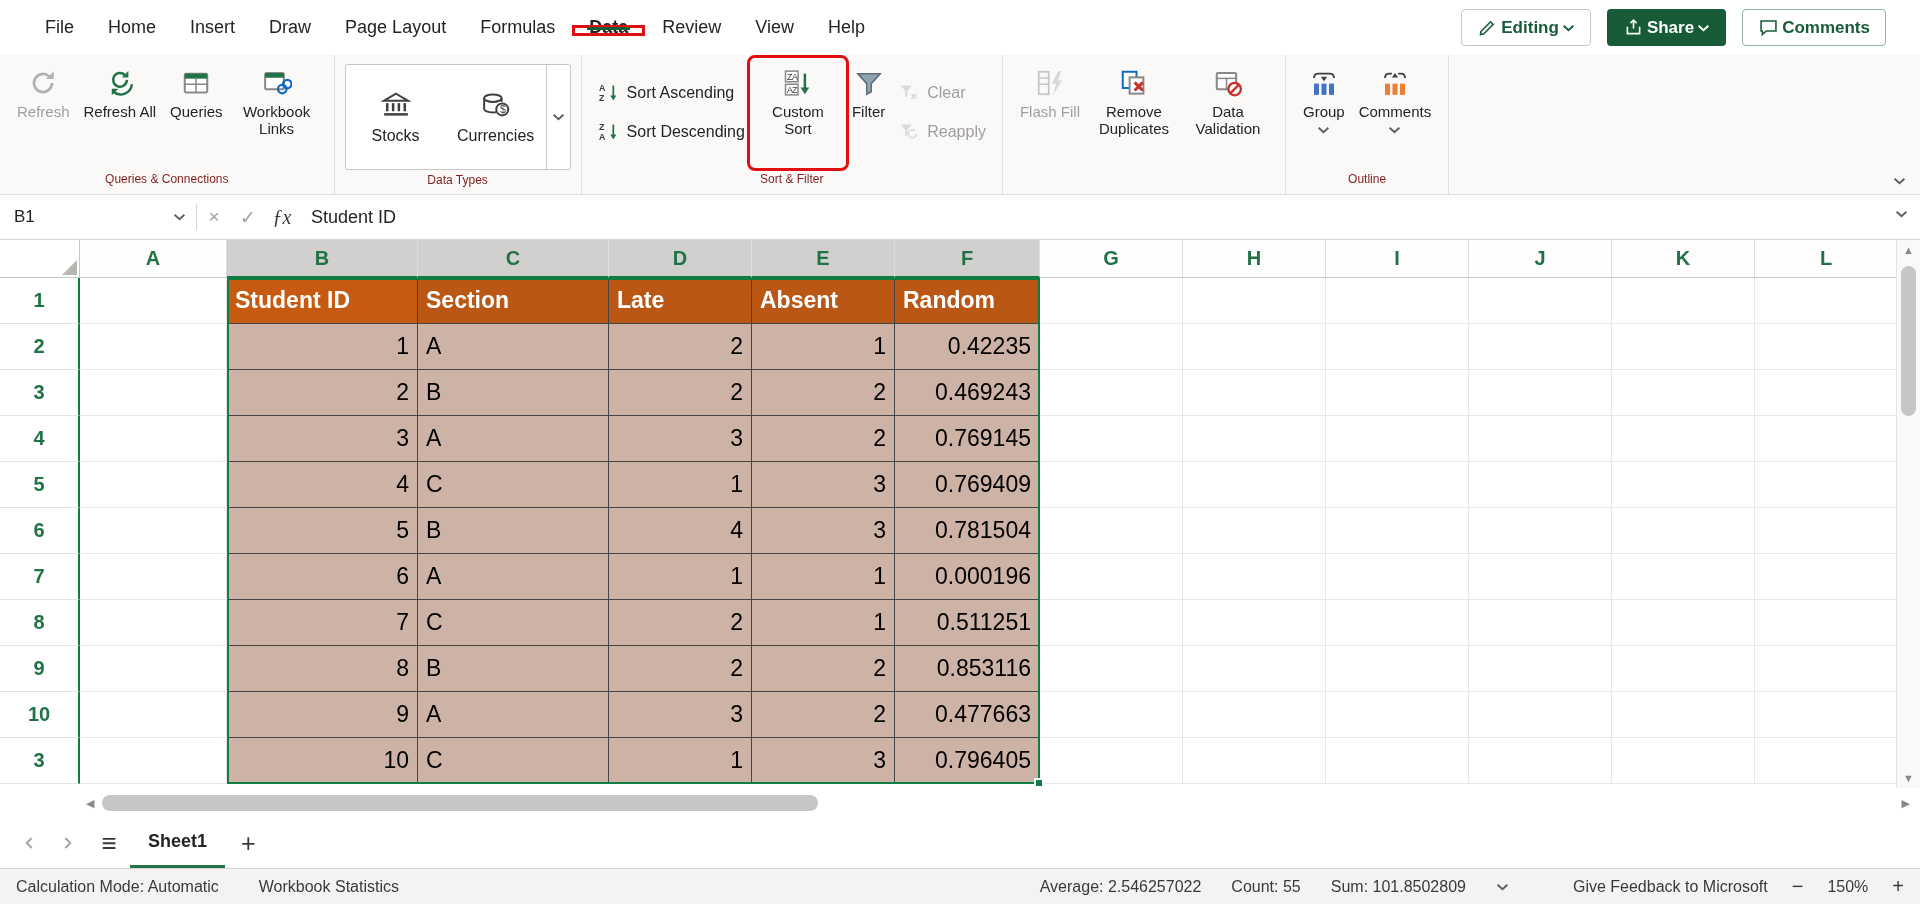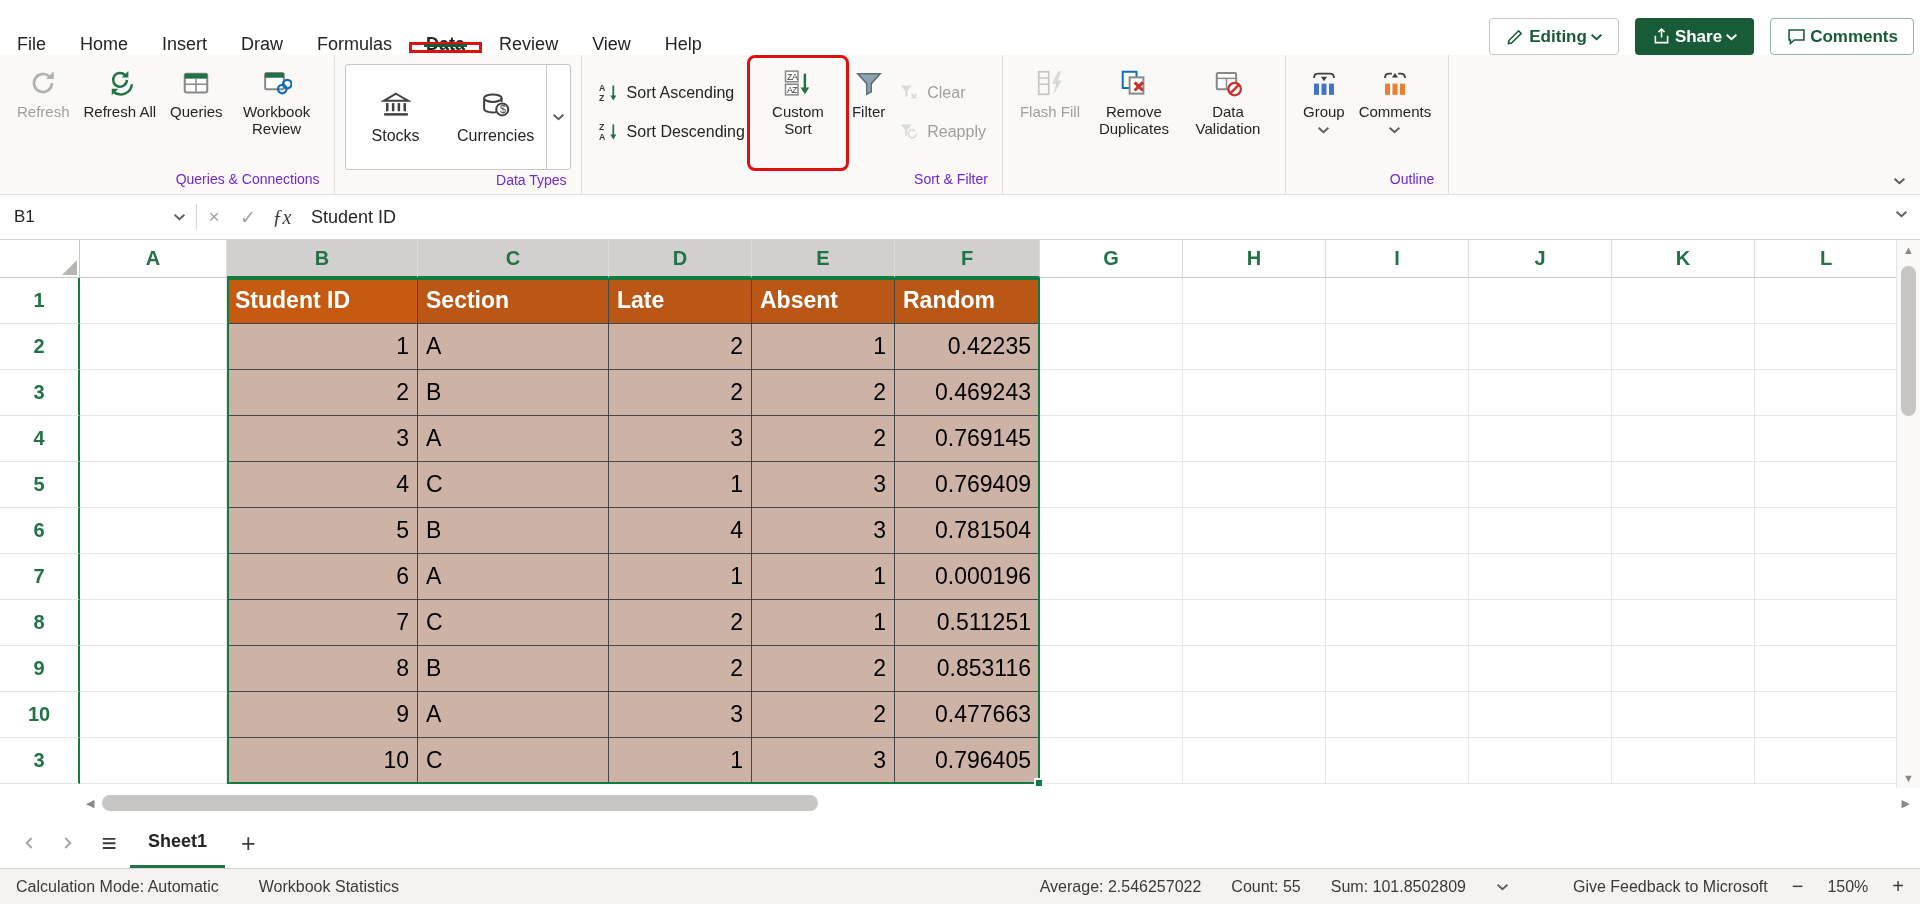--- a/index.html
+++ b/index.html
@@ -7,39 +7,39 @@
 body{font-family:"Liberation Sans",sans-serif;color:#252423;background:#fff;}
 :root{
   --green:#185C37; --grid-green:#217346; --sel:#107C41; --annot:#E01010;
   --thead-bg:#BA5715; --thead-active:#C65A11; --tcell-bg:#CDB2A6;
   --ribbon-border:#E1DFDD; --disabled:#A19F9D;
 }
 svg{display:block;}
 .app{width:1920px;height:904px;display:flex;flex-direction:column;background:#fff;}
 
 
-.menubar{height:55px;flex:none;display:flex;align-items:flex-end;padding:0 0;background:#fff;}
+.menubar{height:55px;flex:none;display:flex;align-items:center;padding:0 28px;background:#fff;}
 .menu-items{display:flex;}
 .menu-item{position:relative;display:flex;align-items:center;padding:0 17px;font-size:18px;cursor:pointer;}
 .menu-item.active{font-weight:700;}
 .menu-item.active::after{content:"";position:absolute;left:15px;right:15px;bottom:8px;height:3px;background:var(--green);}
 .menu-item.annotated::before{content:"";position:absolute;left:0;right:0;top:8px;bottom:2px;border:3px solid var(--annot);}
 .menubar-right{margin-left:auto;display:flex;align-items:center;gap:16px;padding-right:6px;}
 .pill{display:flex;align-items:center;gap:3px;height:37px;padding:0 15px;border-radius:4px;font-size:17px;font-weight:700;cursor:pointer;border:1px solid transparent;background:#fff;}
 .pill.editing{color:var(--green);border-color:#C8C6C4;}
 .pill.share{background:var(--green);color:#fff;}
 .pill.comments{color:var(--green);border-color:#8FB3A0;}
 .chev{width:13px;height:8px;}
 .chev polyline{fill:none;stroke:currentColor;stroke-width:1.8;}
 
 
 .ribbon{height:140px;flex:none;display:flex;background:#FAF9F8;border-bottom:1px solid var(--ribbon-border);position:relative;}
 .rgroup{display:flex;flex-direction:column;border-right:1px solid var(--ribbon-border);}
 .rbuttons{flex:1;display:flex;align-items:flex-start;padding:4px 10px 0;}
-.rglabel{height:25px;text-align:right;font-size:14px;color:#6d28d9;line-height:20px;white-space:nowrap;padding:0 14px;}
+.rglabel{height:25px;text-align:center;font-size:12px;color:#7f1d1d;line-height:20px;white-space:nowrap;padding:0 14px;}
 .rbig{display:flex;flex-direction:column;align-items:center;gap:5px;height:108px;padding:9px 7px 0;border-radius:4px;cursor:pointer;}
 .rbig .rlabel{font-size:15px;line-height:17px;text-align:center;max-width:80px;}
 .rbig.disabled .rlabel{color:var(--disabled);}
 .disabled svg{opacity:.45;filter:grayscale(1);}
 .rstack{display:flex;flex-direction:column;gap:12px;margin-top:20px;}
 .rsmall{display:flex;align-items:center;gap:8px;font-size:16px;padding:3px 6px;border-radius:4px;cursor:pointer;white-space:nowrap;}
 .rsmall.disabled{color:var(--disabled);}
 .ic{width:30px;height:30px;}
 .ic-s{width:21px;height:21px;}
 .annotated-box{outline:3px solid var(--annot);outline-offset:1px;}
@@ -119,20 +119,23 @@
         <div class="menu-item">
           <span>Home</span>
         </div>
         <div class="menu-item">
           <span>Insert</span>
         </div>
         <div class="menu-item">
           <span>Draw</span>
         </div>
         <div class="menu-item">
+          <span>Page Layout</span>
+        </div>
+        <div class="menu-item">
           <span>Formulas</span>
         </div>
         <div class="menu-item active annotated">
           <span>Data</span>
         </div>
         <div class="menu-item">
           <span>Review</span>
         </div>
         <div class="menu-item">
           <span>View</span>
@@ -199,21 +202,21 @@
           </svg>
           <span class="rlabel">Queries</span>
         </div>
         <div class="rbig">
           <svg class="ic" viewBox="0 0 24 24">
             <rect x="2.5" y="4" width="15" height="13" rx="1.5" fill="#fff" stroke="#8A8886" stroke-width="1.6"></rect>
             <rect x="2.5" y="4" width="15" height="3.8" fill="#217346"></rect>
             <circle cx="16.2" cy="16.8" r="3.4" fill="none" stroke="#0F6CBD" stroke-width="1.8"></circle>
             <circle cx="20.2" cy="12.8" r="3.4" fill="none" stroke="#0F6CBD" stroke-width="1.8"></circle>
           </svg>
-          <span class="rlabel">Workbook Review</span>
+          <span class="rlabel">Workbook Links</span>
         </div>
       </div>
       <div class="rglabel">Queries &amp; Connections</div>
     </div>
 
     <div class="rgroup">
       <div class="rbuttons">
         <div class="gallery">
           <div class="gal-item">
             <svg class="ic" viewBox="0 0 24 24">

